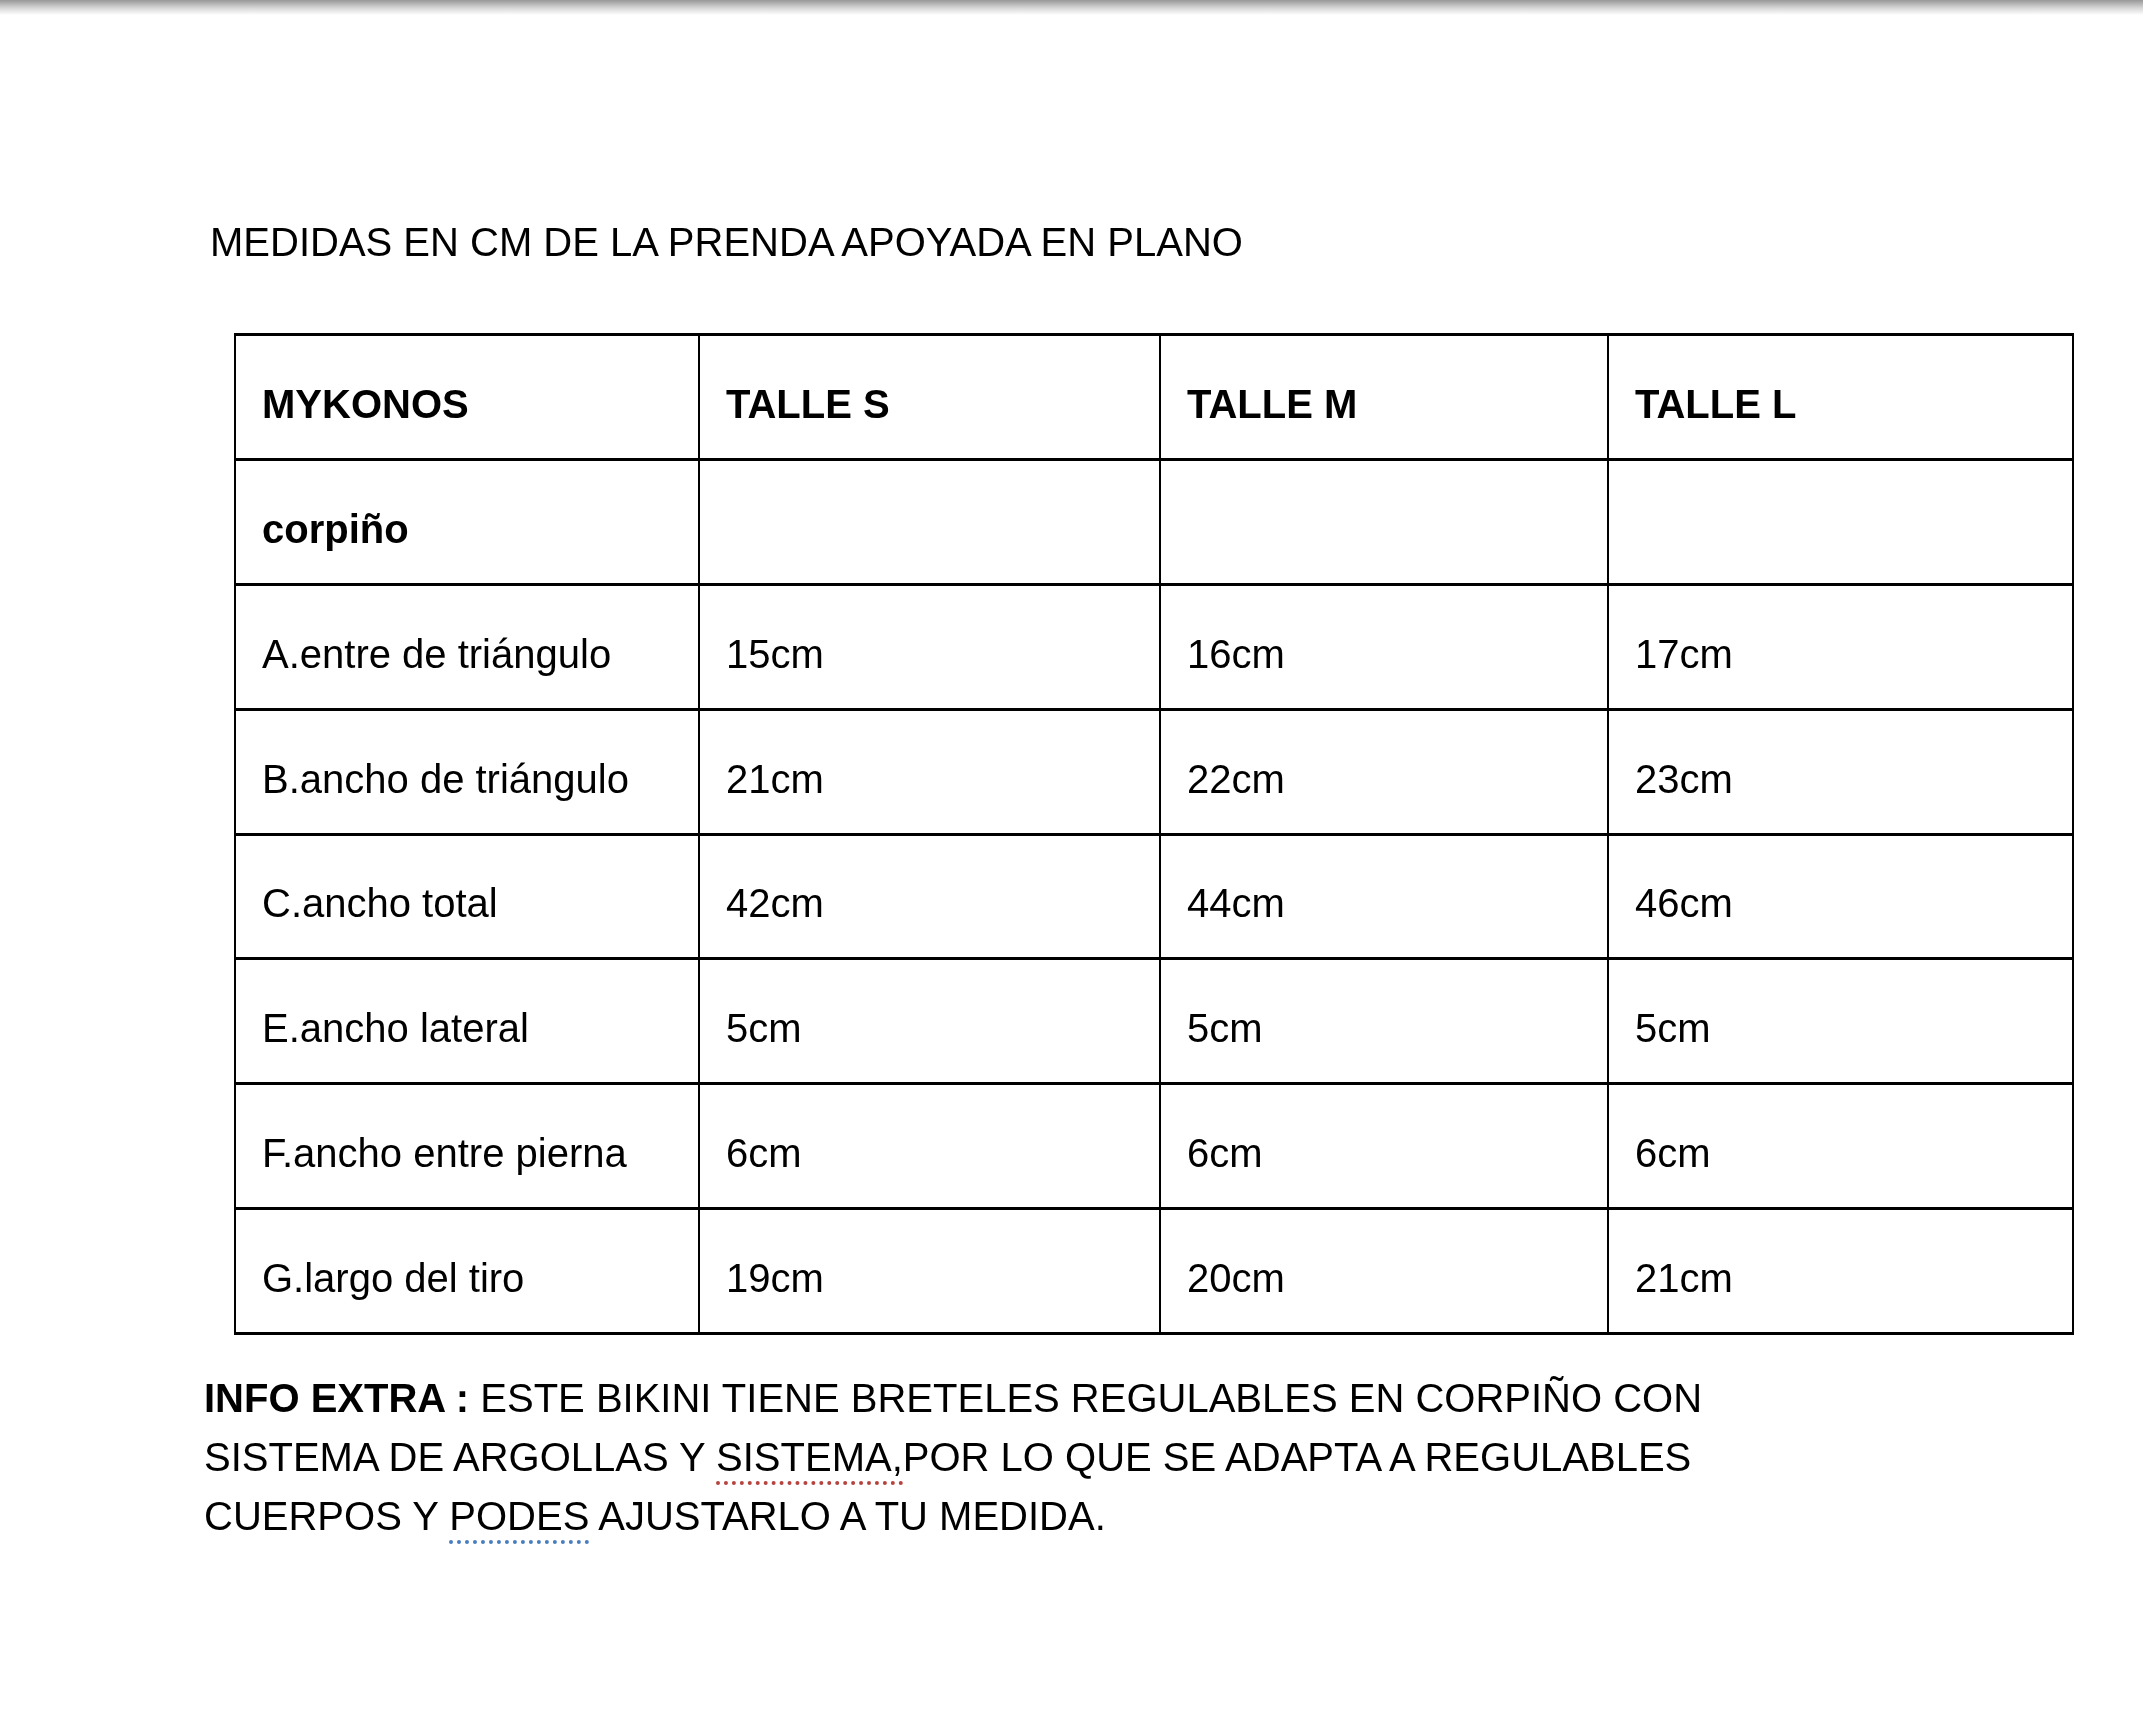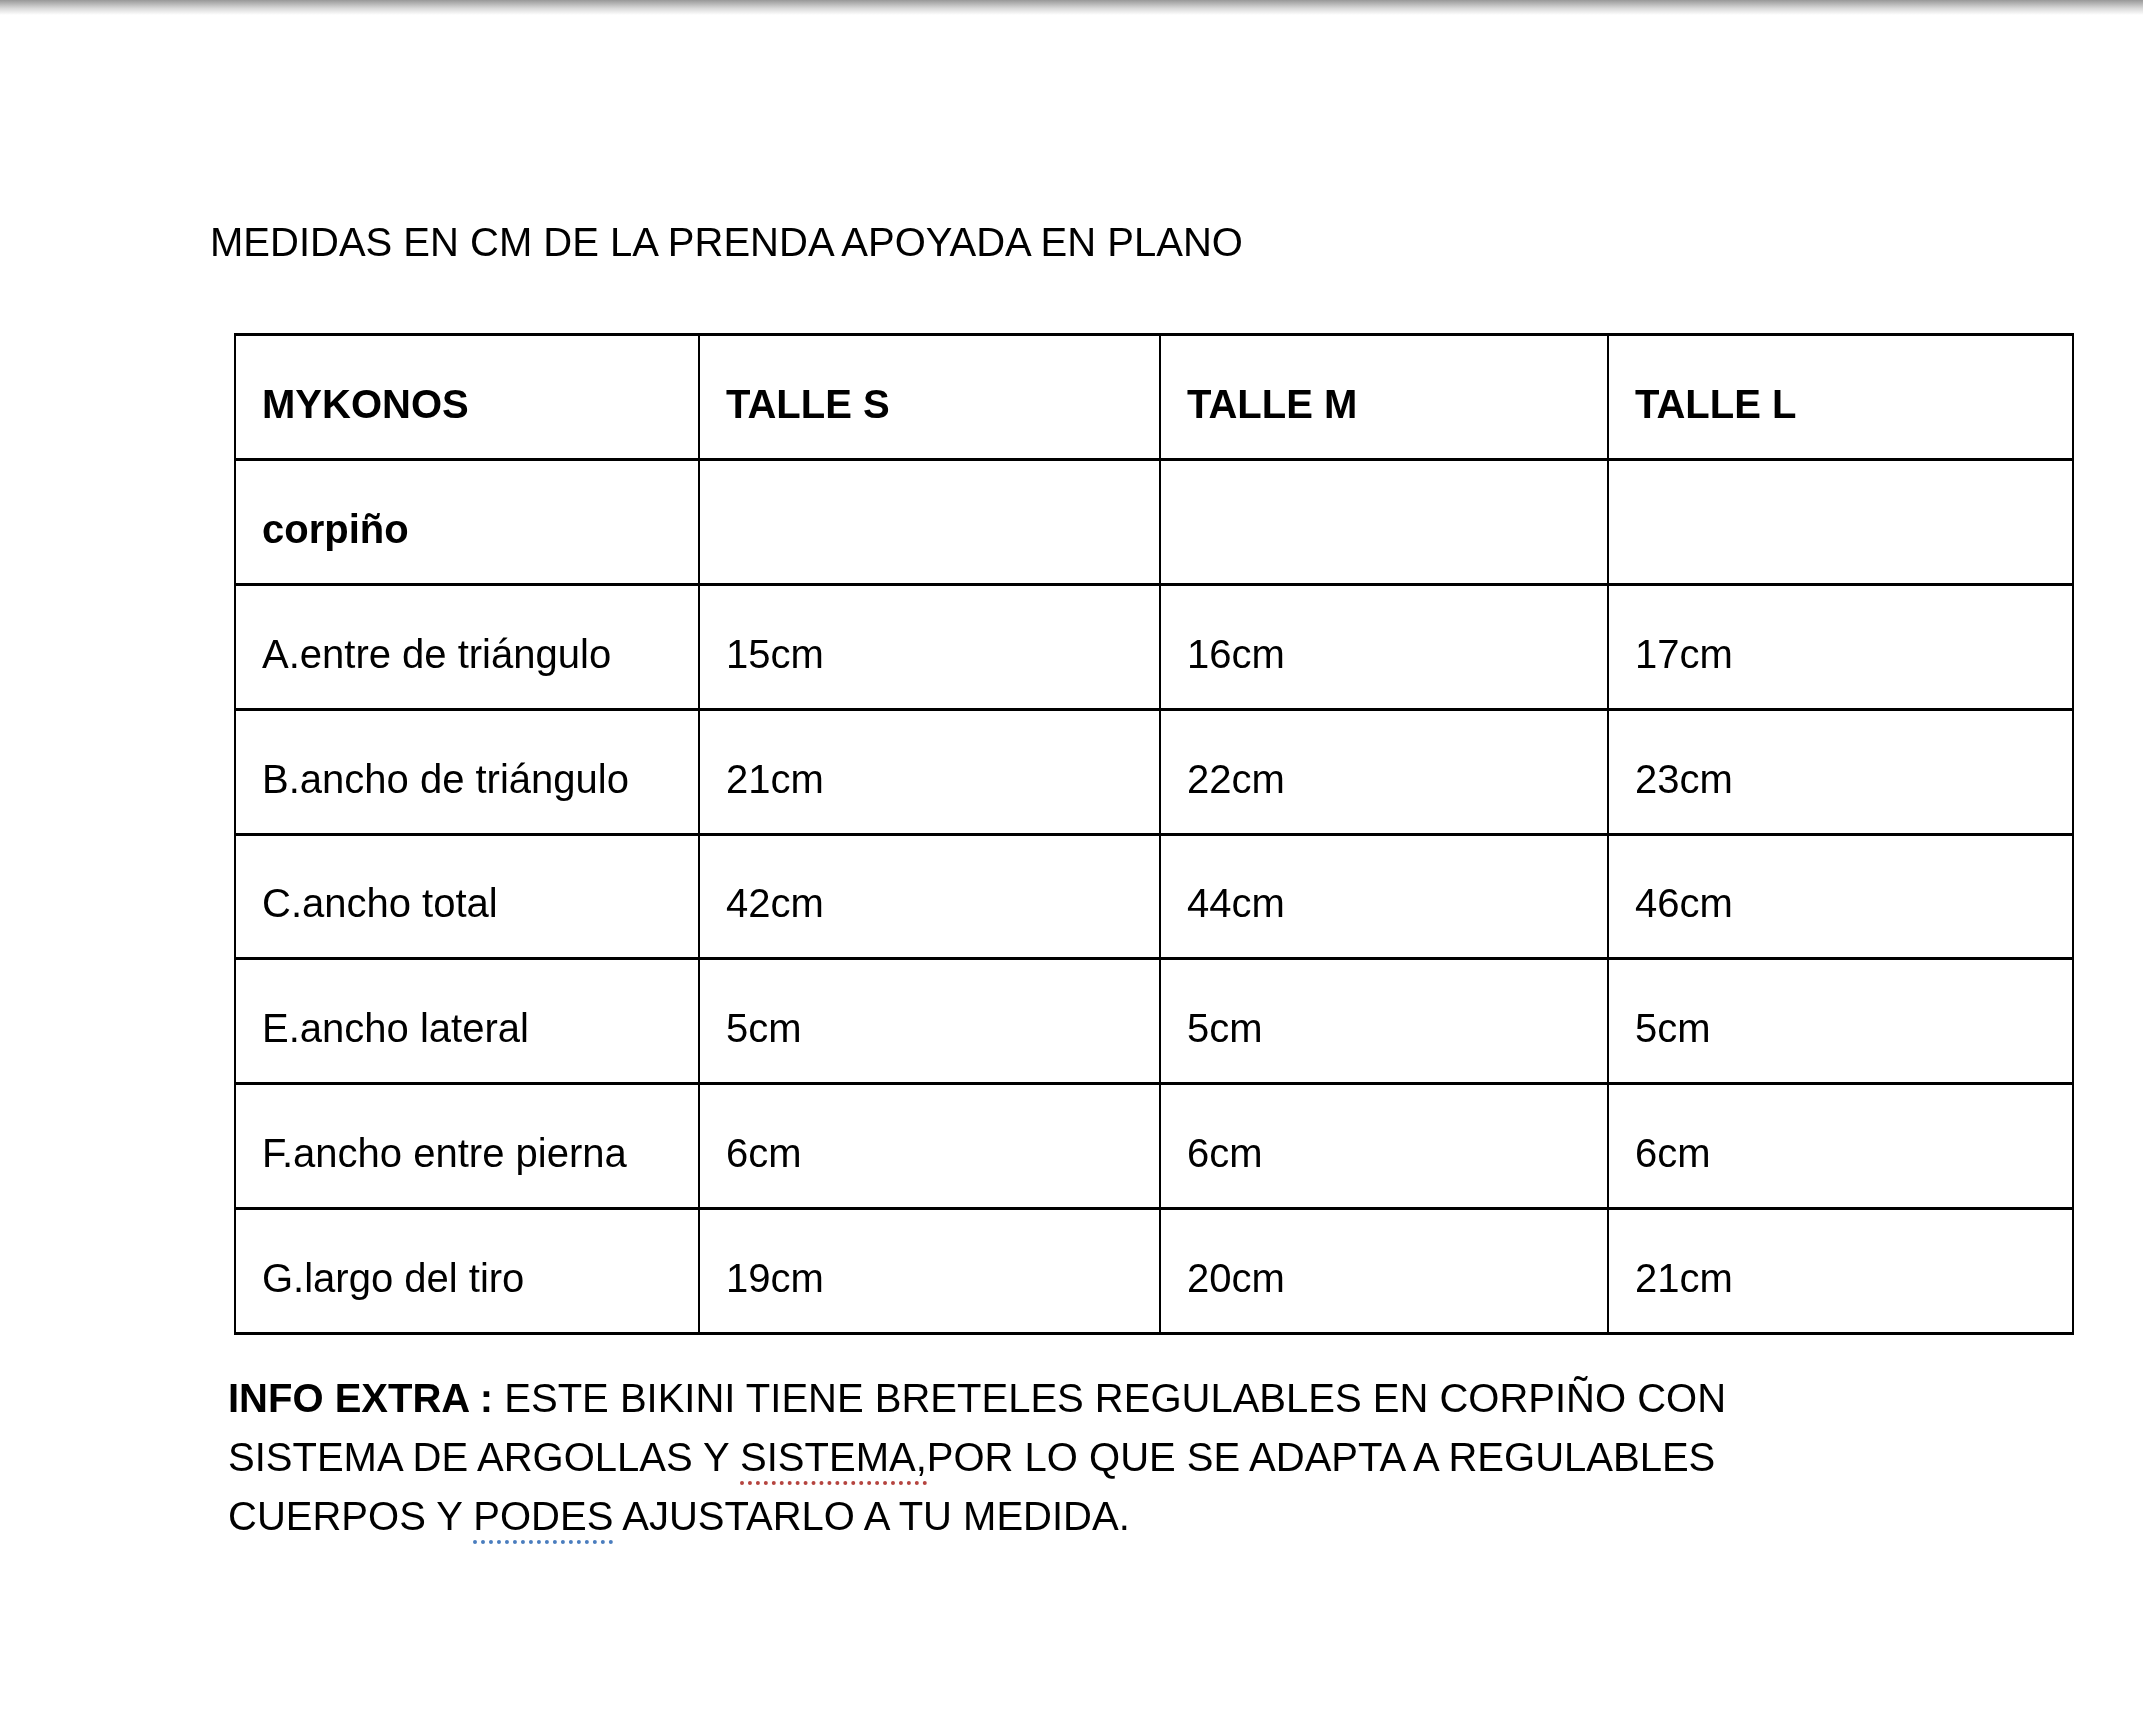--- a/index.html
+++ b/index.html
@@ -60,21 +60,21 @@
     font-weight: bold;
   }
   .size-table tr { height: 100px; }
   .info-block {
     position: absolute;
     left: 204px;
     top: 1369px;
     font-size: 40px;
     line-height: 59px;
   }
-  .info-line { white-space: nowrap; margin-left: 24px; }
+  .info-line { white-space: nowrap; }
   .info-heading { font-weight: bold; }
   .flag-red {
     border-bottom: 4px dotted #b5443f;
     padding-bottom: 2px;
   }
   .flag-blue {
     border-bottom: 4px dotted #4a7dbe;
     padding-bottom: 2px;
   }
 </style>

